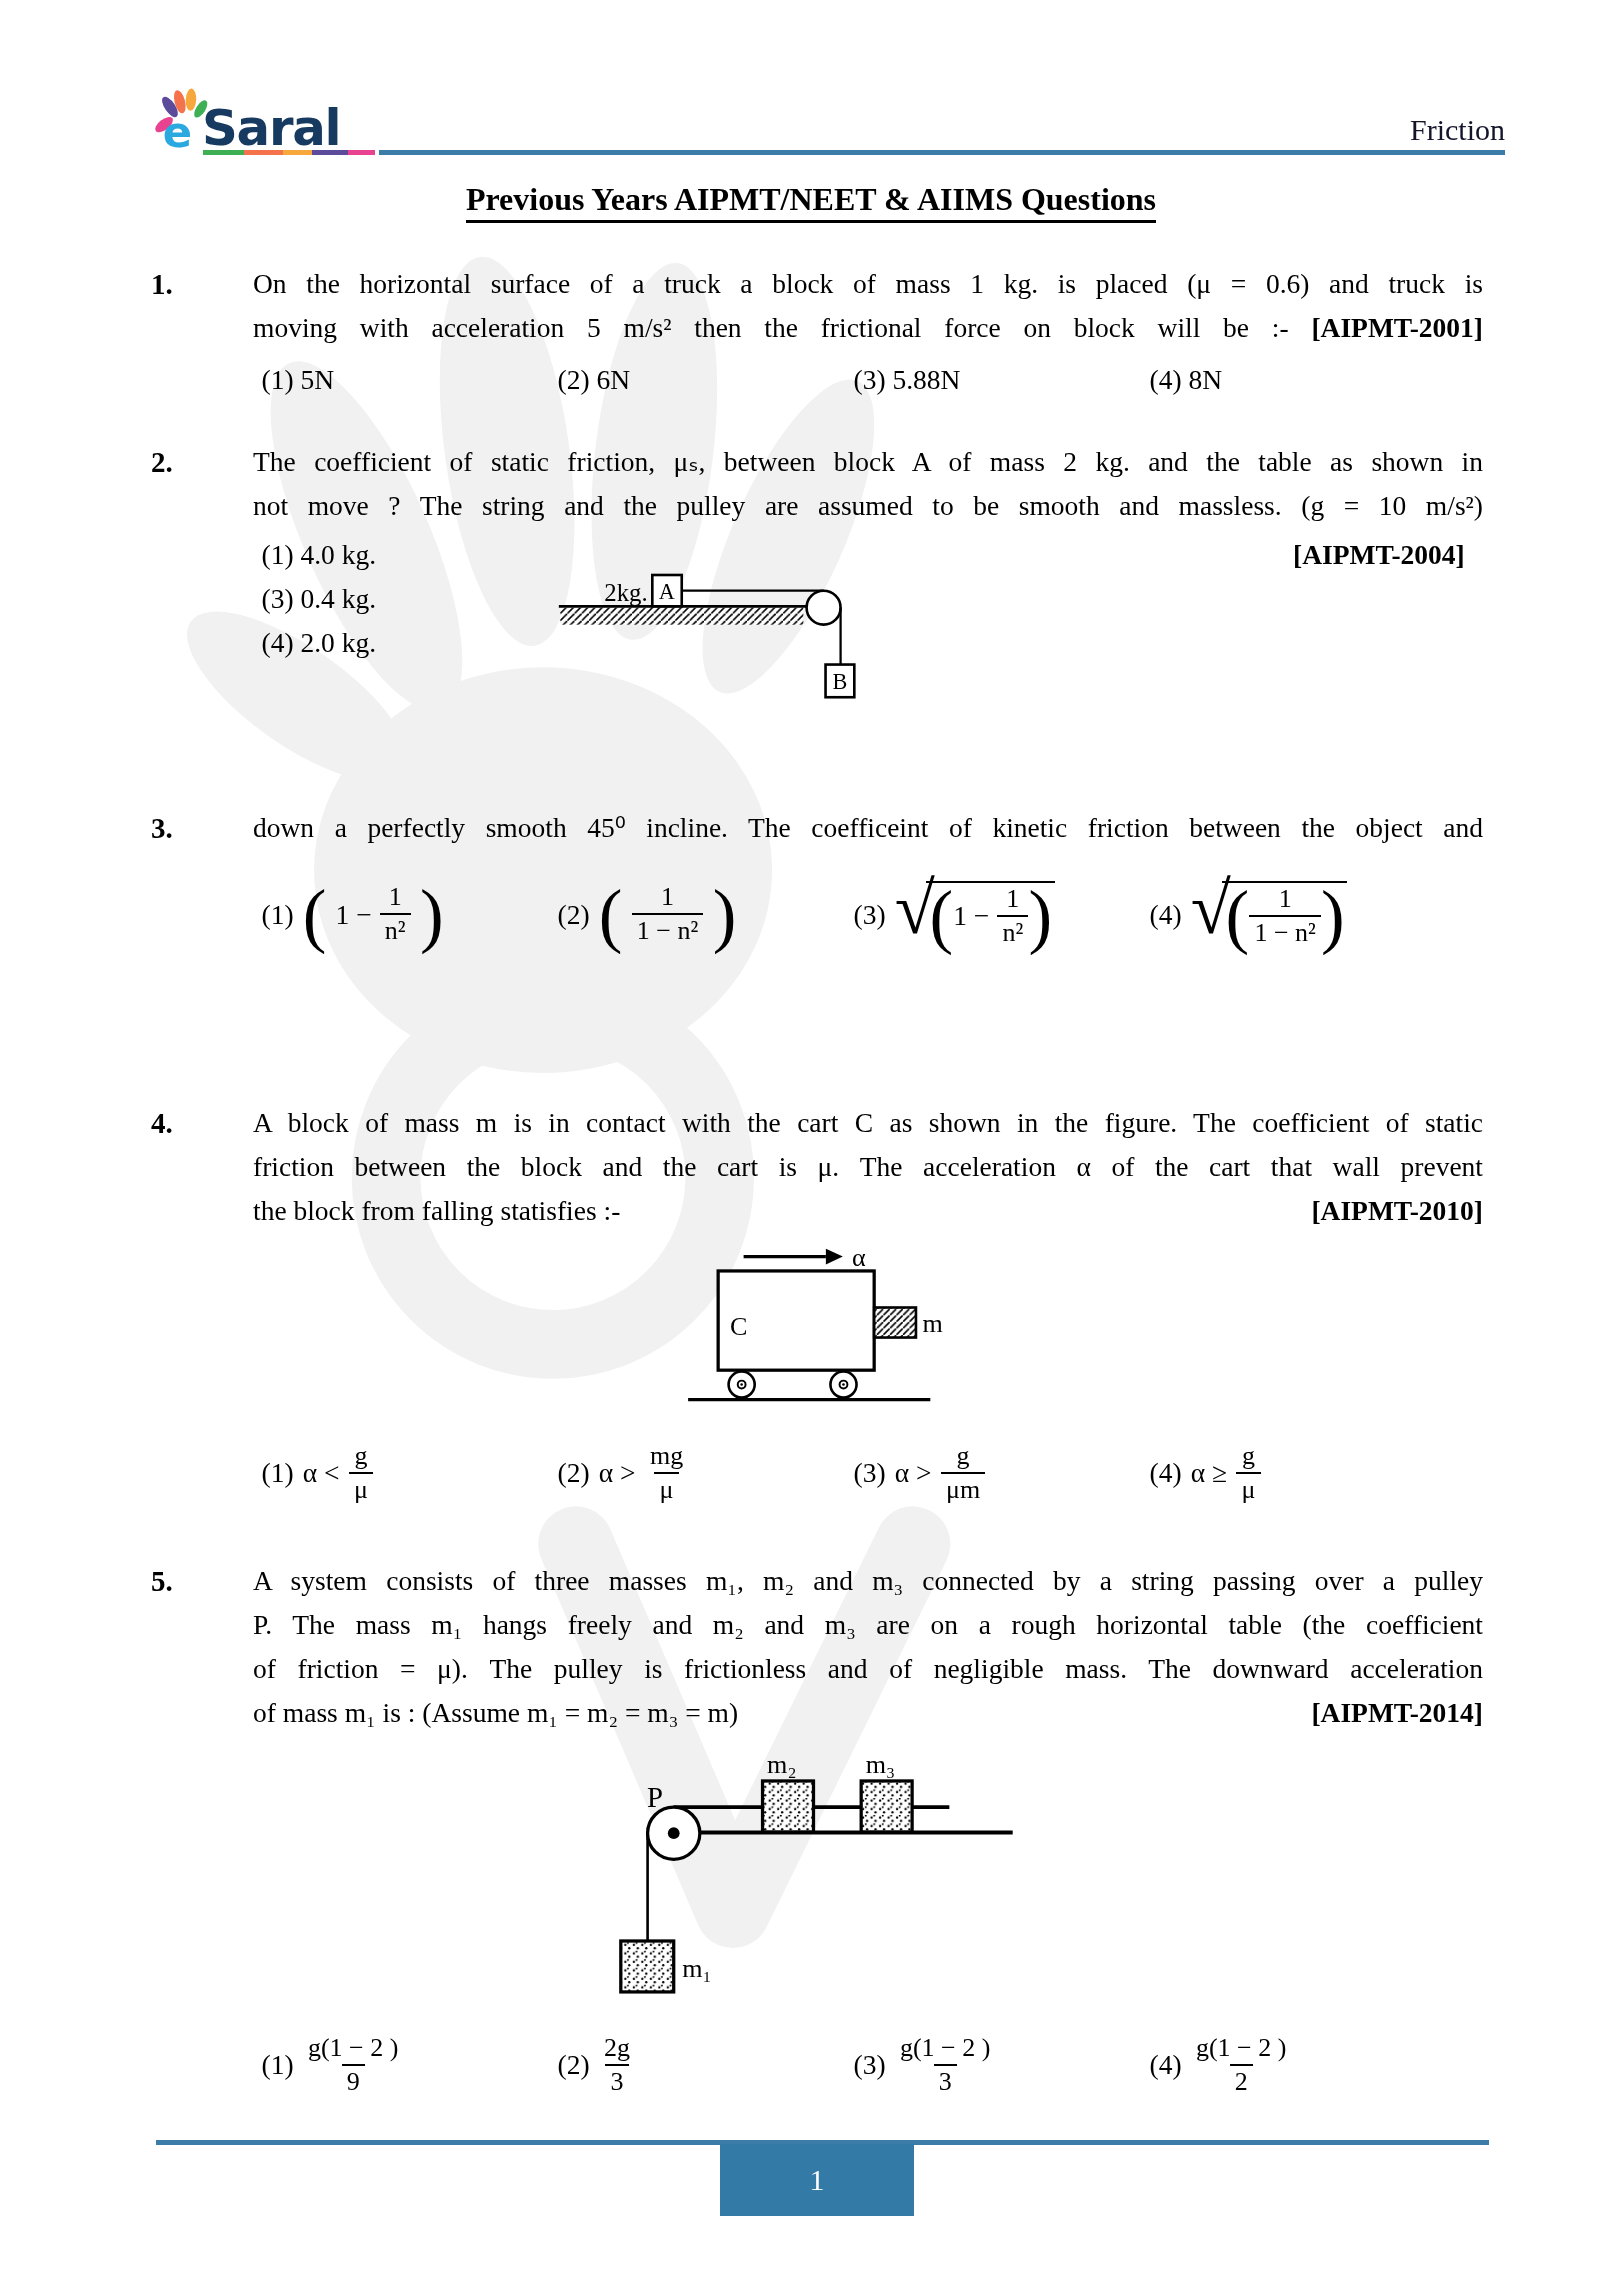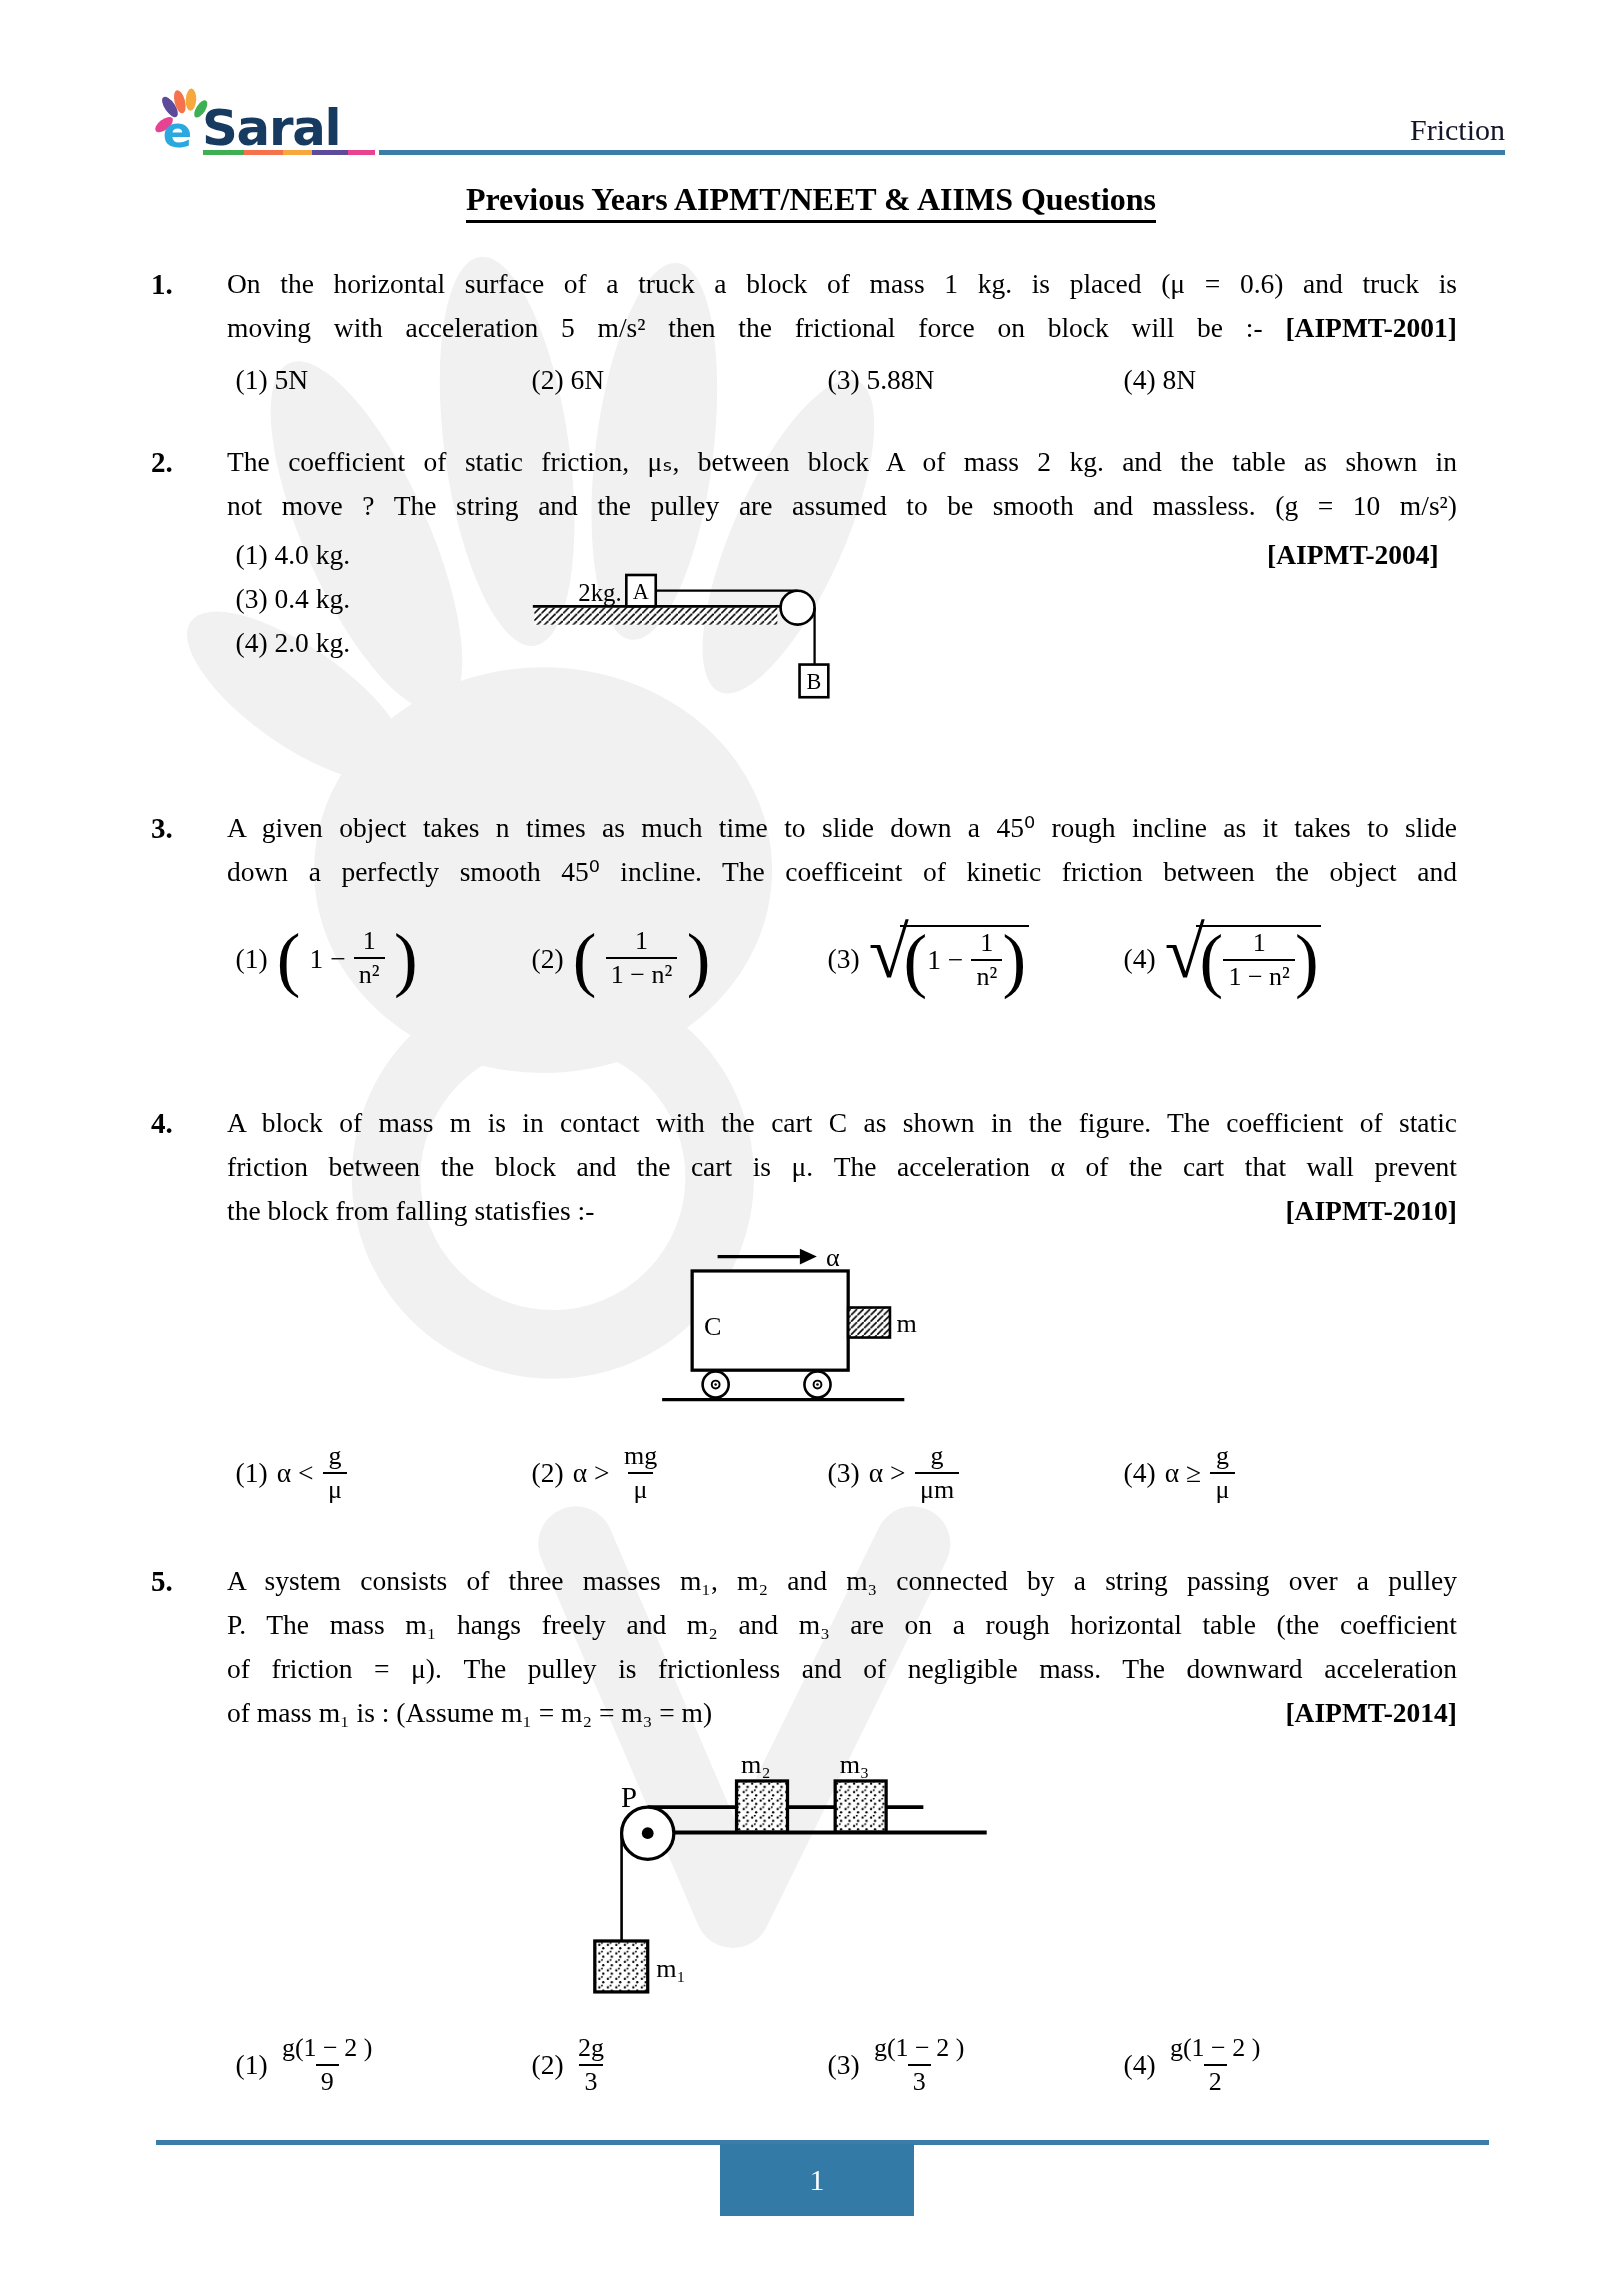--- a/index.html
+++ b/index.html
@@ -20,21 +20,21 @@
   .rule-teal { position:absolute; top:150px; height:5.2px; }
 
   .doc-title { position:absolute; top:181px; left:0; width:100%; text-align:center; }
   .doc-title span {
     font-weight:bold; font-size:32px; border-bottom:3.3px solid #000; padding-bottom:3px;
   }
 
   
   .q { position:absolute; left:151px; width:1332px; }
   .qnum { position:absolute; left:0; top:0; width:102px; font-weight:bold; font-size:29px; line-height:44px; }
-  .qbody { margin-left:76px; width:1230px; position:relative; }
+  .qbody { margin-left:102px; width:1230px; position:relative; }
   .qline { line-height:44px; position:relative; }
   .qline.just { text-align:justify; text-align-last:justify; }
   .tag { font-weight:bold; }
   .tag-right { position:absolute; right:0; top:0; font-weight:bold; }
 
   .optrow-txt {
     display:grid; grid-template-columns:296px 296px 296px auto;
     padding-left:8.5px; line-height:44px;
   }
   .optrow-math {
@@ -152,21 +152,20 @@
             <rect x="472" y="155" width="44" height="50" fill="#fff" stroke="#000" stroke-width="4"></rect>
             <text x="494" y="193" font-size="34" text-anchor="middle">B</text>
           </svg>
         </div>
       </div>
     </section>
 
     <section class="q" style="top:806px;height:262px">
       <div class="qnum">3.</div>
       <div class="qbody">
-        <div class="qline just"><span>A given object takes n times as much time to slide down a 45⁰ rough incline as it takes to slide</span></div>
         <div class="qline just"><span>down a perfectly smooth 45⁰ incline. The coefficeint of kinetic friction between the object and</span></div>
         <div class="optrow-math" style="margin-top:15.7px;height:98px">
           <span class="mcell">
             <span>(1)</span>
             <span class="bp">(</span>
             <span class="inner">
               <span>1 −</span>
               <span class="frac">
                   <span class="num">1</span>
                   <span class="den">n²</span>

